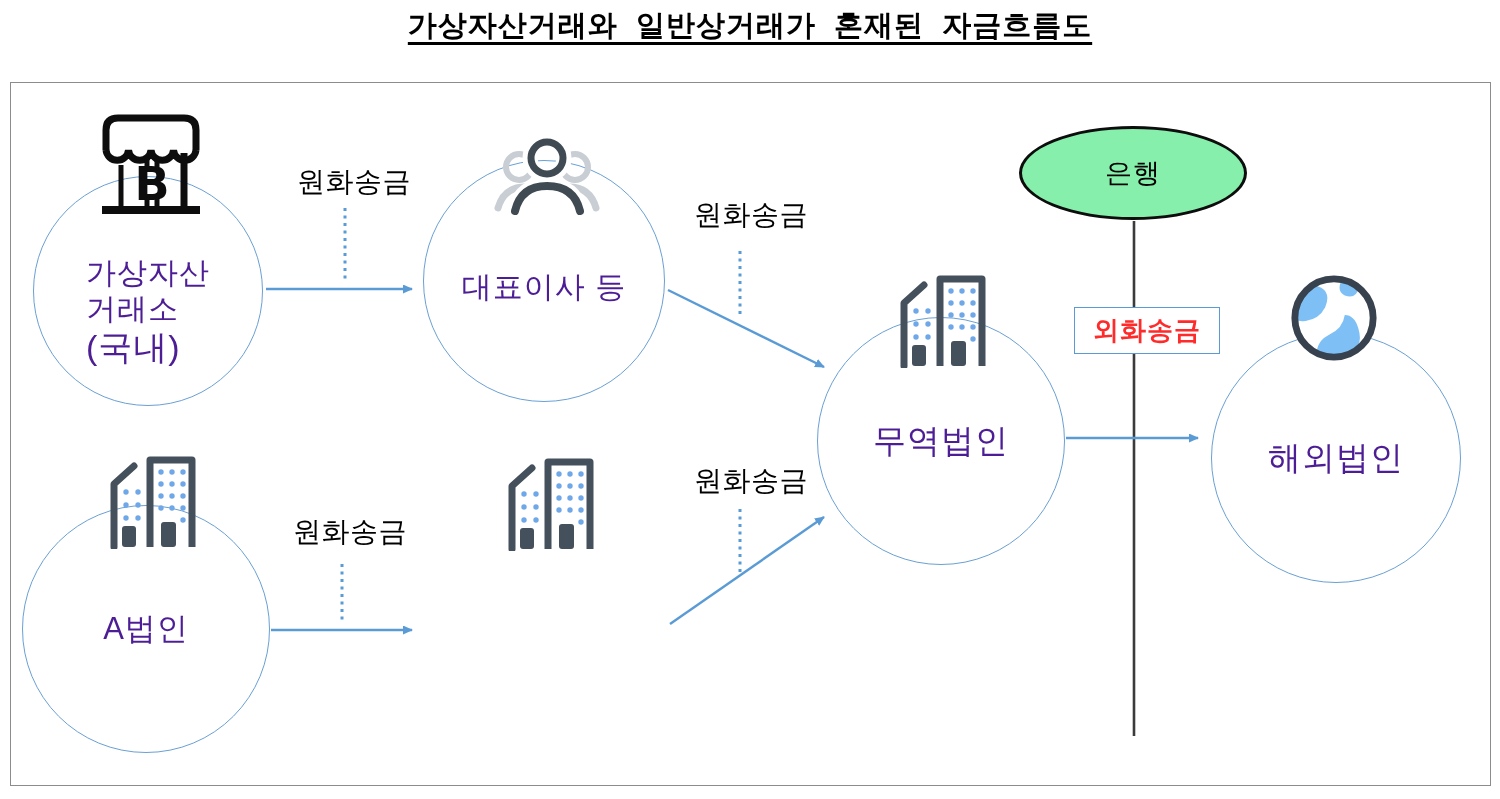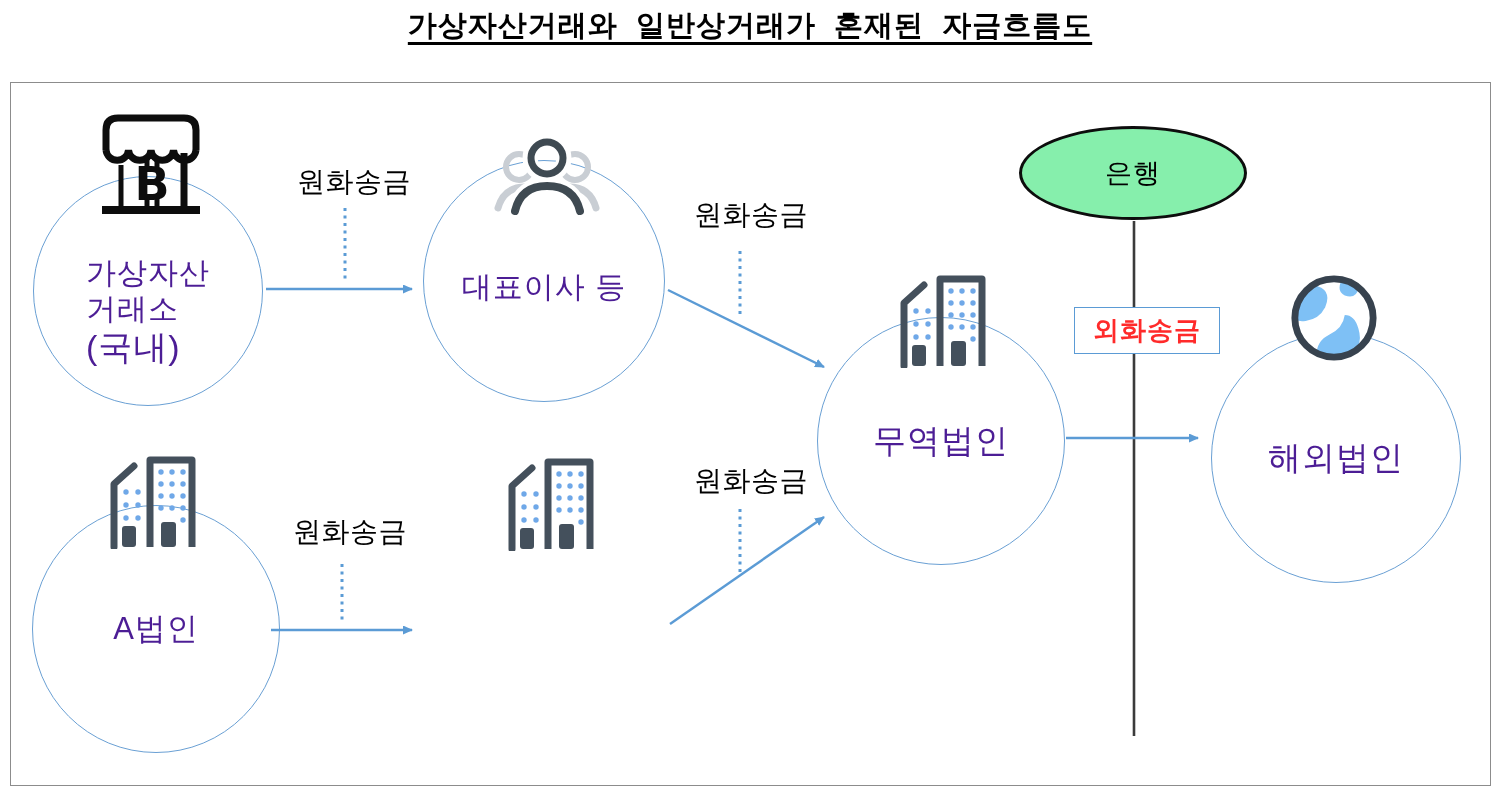--- a/index.html
+++ b/index.html
@@ -62,21 +62,21 @@
       <div class="ln small">(국내)</div>
     </div>
   </div>
 
   <div class="circle" style="left:423px; top:160px; width:242px; height:242px;">
     <div style="transform: translateY(-8px); margin-top:28px;">
       <div class="ln">대표이사 등</div>
     </div>
   </div>
 
-  <div class="circle" style="left:32px; top:505px; width:248px; height:248px;">
+  <div class="circle" style="left:22px; top:505px; width:248px; height:248px;">
     <div class="big-label">A법인</div>
   </div>
 
 
   <div class="circle" style="left:1211px; top:333px; width:250px; height:250px;">
     <div class="big-label" style="font-size:33px;">해외법인</div>
   </div>
 
   <div class="circle" style="left:817px; top:317px; width:248px; height:248px;">
     <div class="big-label" style="font-size:33px;">무역법인</div>

